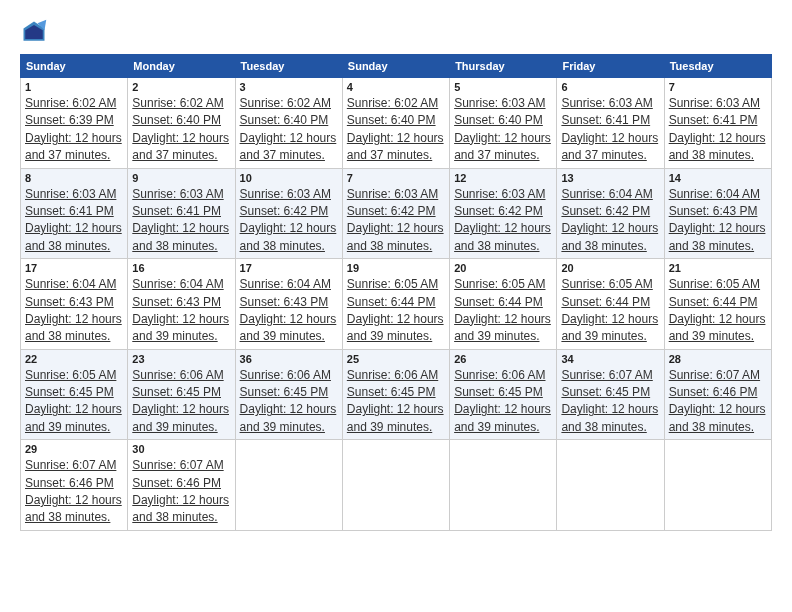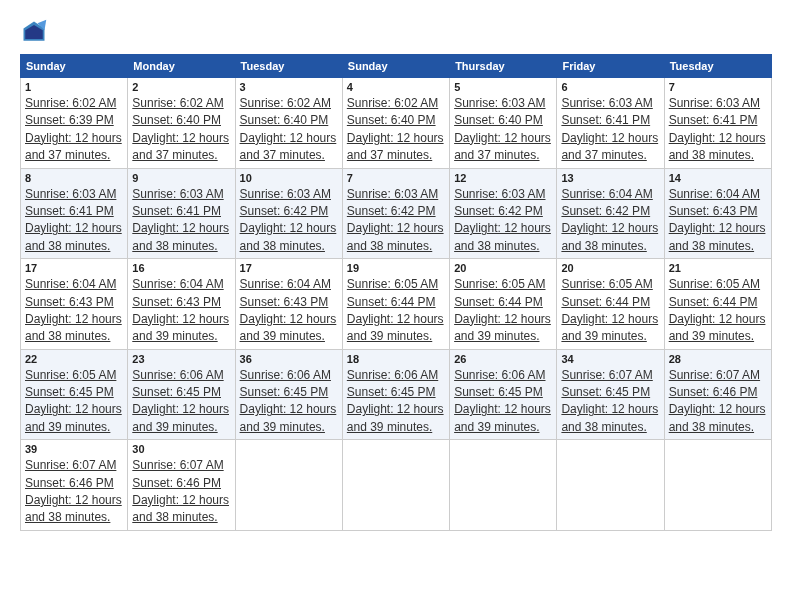--- a/index.html
+++ b/index.html
@@ -295,21 +295,21 @@
 and 39 minutes.</div>
           </td>
           <td>
             <span class="day-num">36</span>
             <div class="day-info" style="white-space: pre-line;">Sunrise: 6:06 AM
 Sunset: 6:45 PM
 Daylight: 12 hours
 and 39 minutes.</div>
           </td>
           <td>
-            <span class="day-num">18</span>
+            <span class="day-num">25</span>
             <div class="day-info" style="white-space: pre-line;">Sunrise: 6:06 AM
 Sunset: 6:45 PM
 Daylight: 12 hours
 and 39 minutes.</div>
           </td>
           <td>
             <span class="day-num">26</span>
             <div class="day-info" style="white-space: pre-line;">Sunrise: 6:06 AM
 Sunset: 6:45 PM
 Daylight: 12 hours
@@ -325,21 +325,21 @@
           <td>
             <span class="day-num">28</span>
             <div class="day-info" style="white-space: pre-line;">Sunrise: 6:07 AM
 Sunset: 6:46 PM
 Daylight: 12 hours
 and 38 minutes.</div>
           </td>
         </tr>
         <tr>
           <td>
-            <span class="day-num">39</span>
+            <span class="day-num">29</span>
             <div class="day-info" style="white-space: pre-line;">Sunrise: 6:07 AM
 Sunset: 6:46 PM
 Daylight: 12 hours
 and 38 minutes.</div>
           </td>
           <td>
             <span class="day-num">30</span>
             <div class="day-info" style="white-space: pre-line;">Sunrise: 6:07 AM
 Sunset: 6:46 PM
 Daylight: 12 hours

